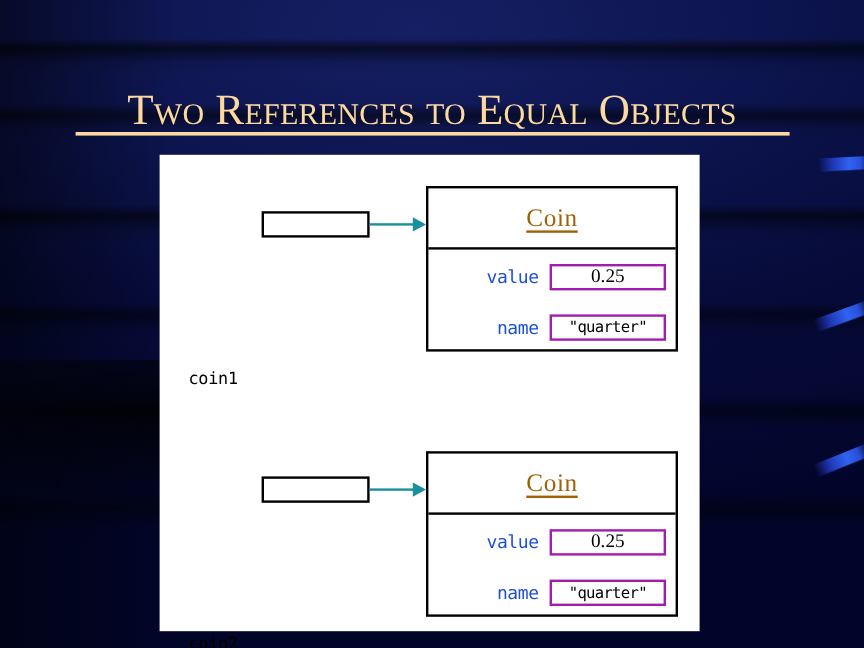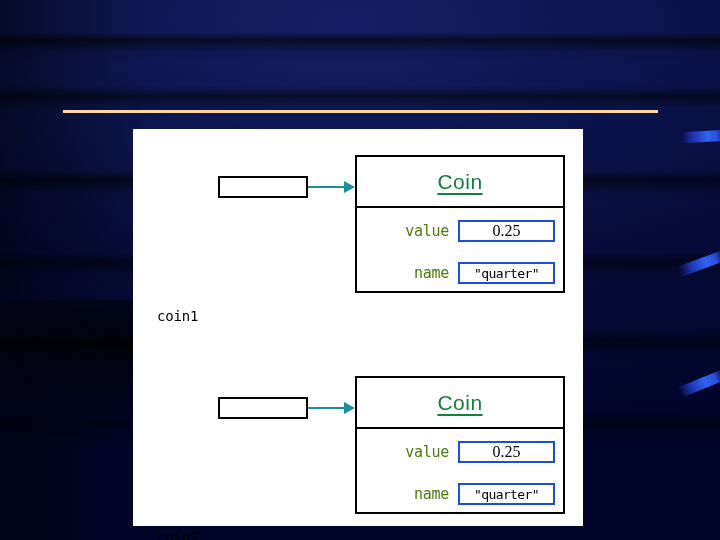--- a/index.html
+++ b/index.html
@@ -171,45 +171,45 @@
     position: absolute;
     left: 0; right: 0;
     height: 51px;
     border-bottom: 2px solid #000;
     box-sizing: border-box;
     display: flex;
     align-items: center;
     justify-content: center;
   }
   .obj-title {
-    font-family: Liberation Sans, sans-serif;
+    font-family: Liberation Serif, serif;
     font-size: 21px;
-    color: #15803d;
+    color: #a16207;
     text-decoration: underline;
     text-underline-offset: 4px;
     text-decoration-thickness: 2px;
     letter-spacing: 0.5px;
   }
 
   .field-row {
     position: absolute;
     display: flex;
     align-items: center;
     justify-content: flex-end;
     right: 8px;
   }
   .field-name {
     font-family: "DejaVu Sans Mono", "Liberation Mono", monospace;
     font-size: 15px;
-    color: #4d7c0f;
+    color: #1d4ed8;
     margin-right: 9px;
     letter-spacing: -0.3px;
   }
   .field-value {
-    border: 2px solid #1d4ed8;
+    border: 2px solid #a21caf;
     background: #fff;
     box-sizing: border-box;
     height: 22px;
     display: flex;
     align-items: center;
     justify-content: center;
     color: #000;
   }
   .field-value.num {
     width: 97px;
@@ -230,20 +230,21 @@
 
   <div class="bg-base"></div>
   <div class="bg-streaks"></div>
   <div class="bg-leftshade"></div>
   <div class="bg-swoop"></div>
 
   <div class="slash s1"></div>
   <div class="slash s2"></div>
   <div class="slash s3"></div>
 
+  <div class="title">Two References to Equal Objects</div>
   <div class="title-underline"></div>
 
   <div class="panel">
 
     <div class="group" style="top:0px;">
 
       <span class="ref-label" style="left:24px; top:179px;">coin1</span>
 
       <div class="ref-box" style="left:85px; top:47px; width:90px; height:22px;"></div>
 

